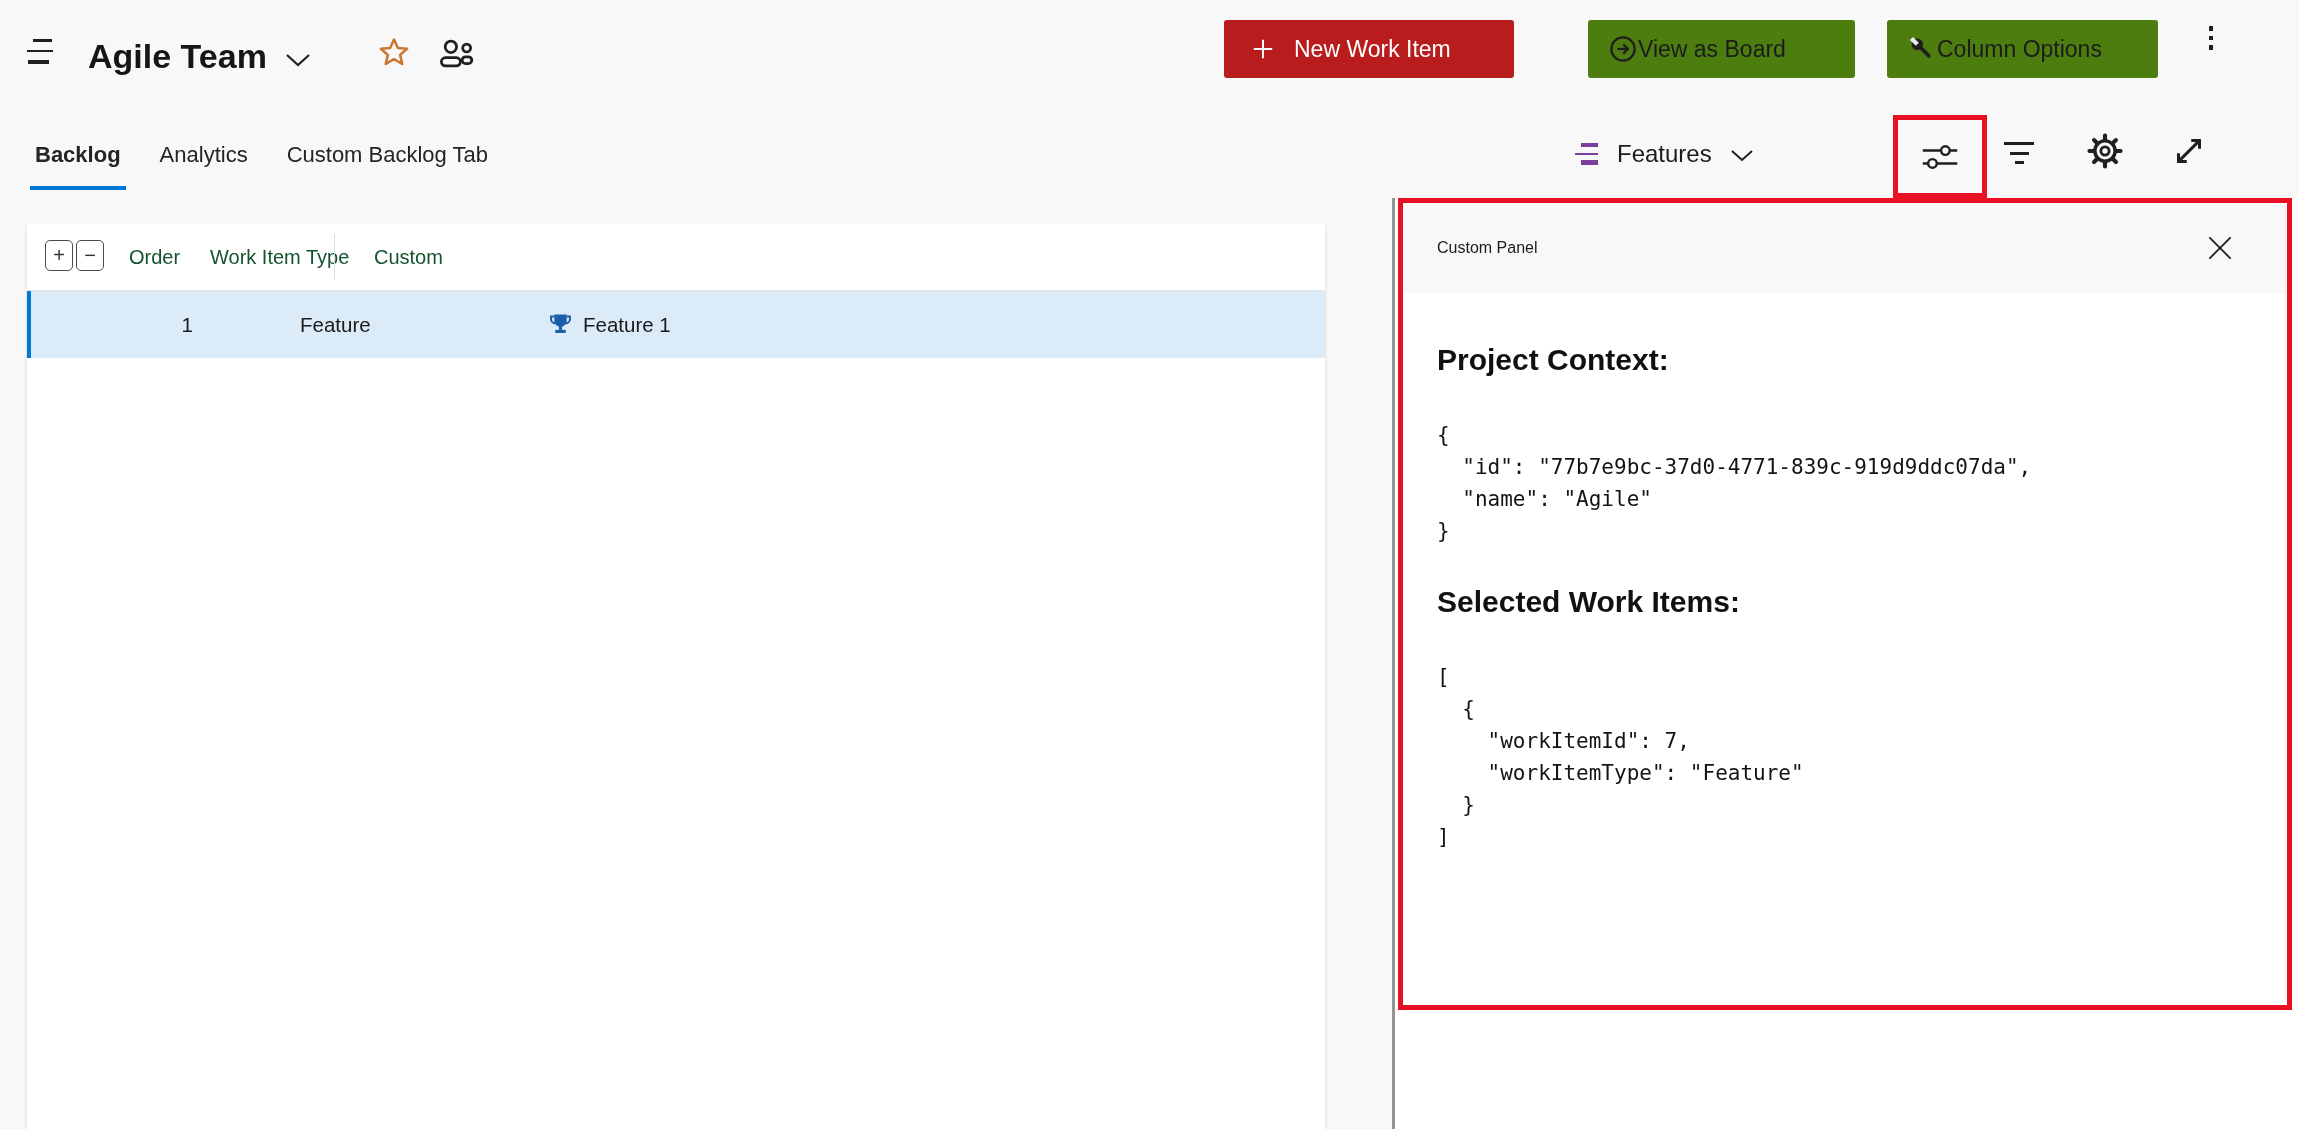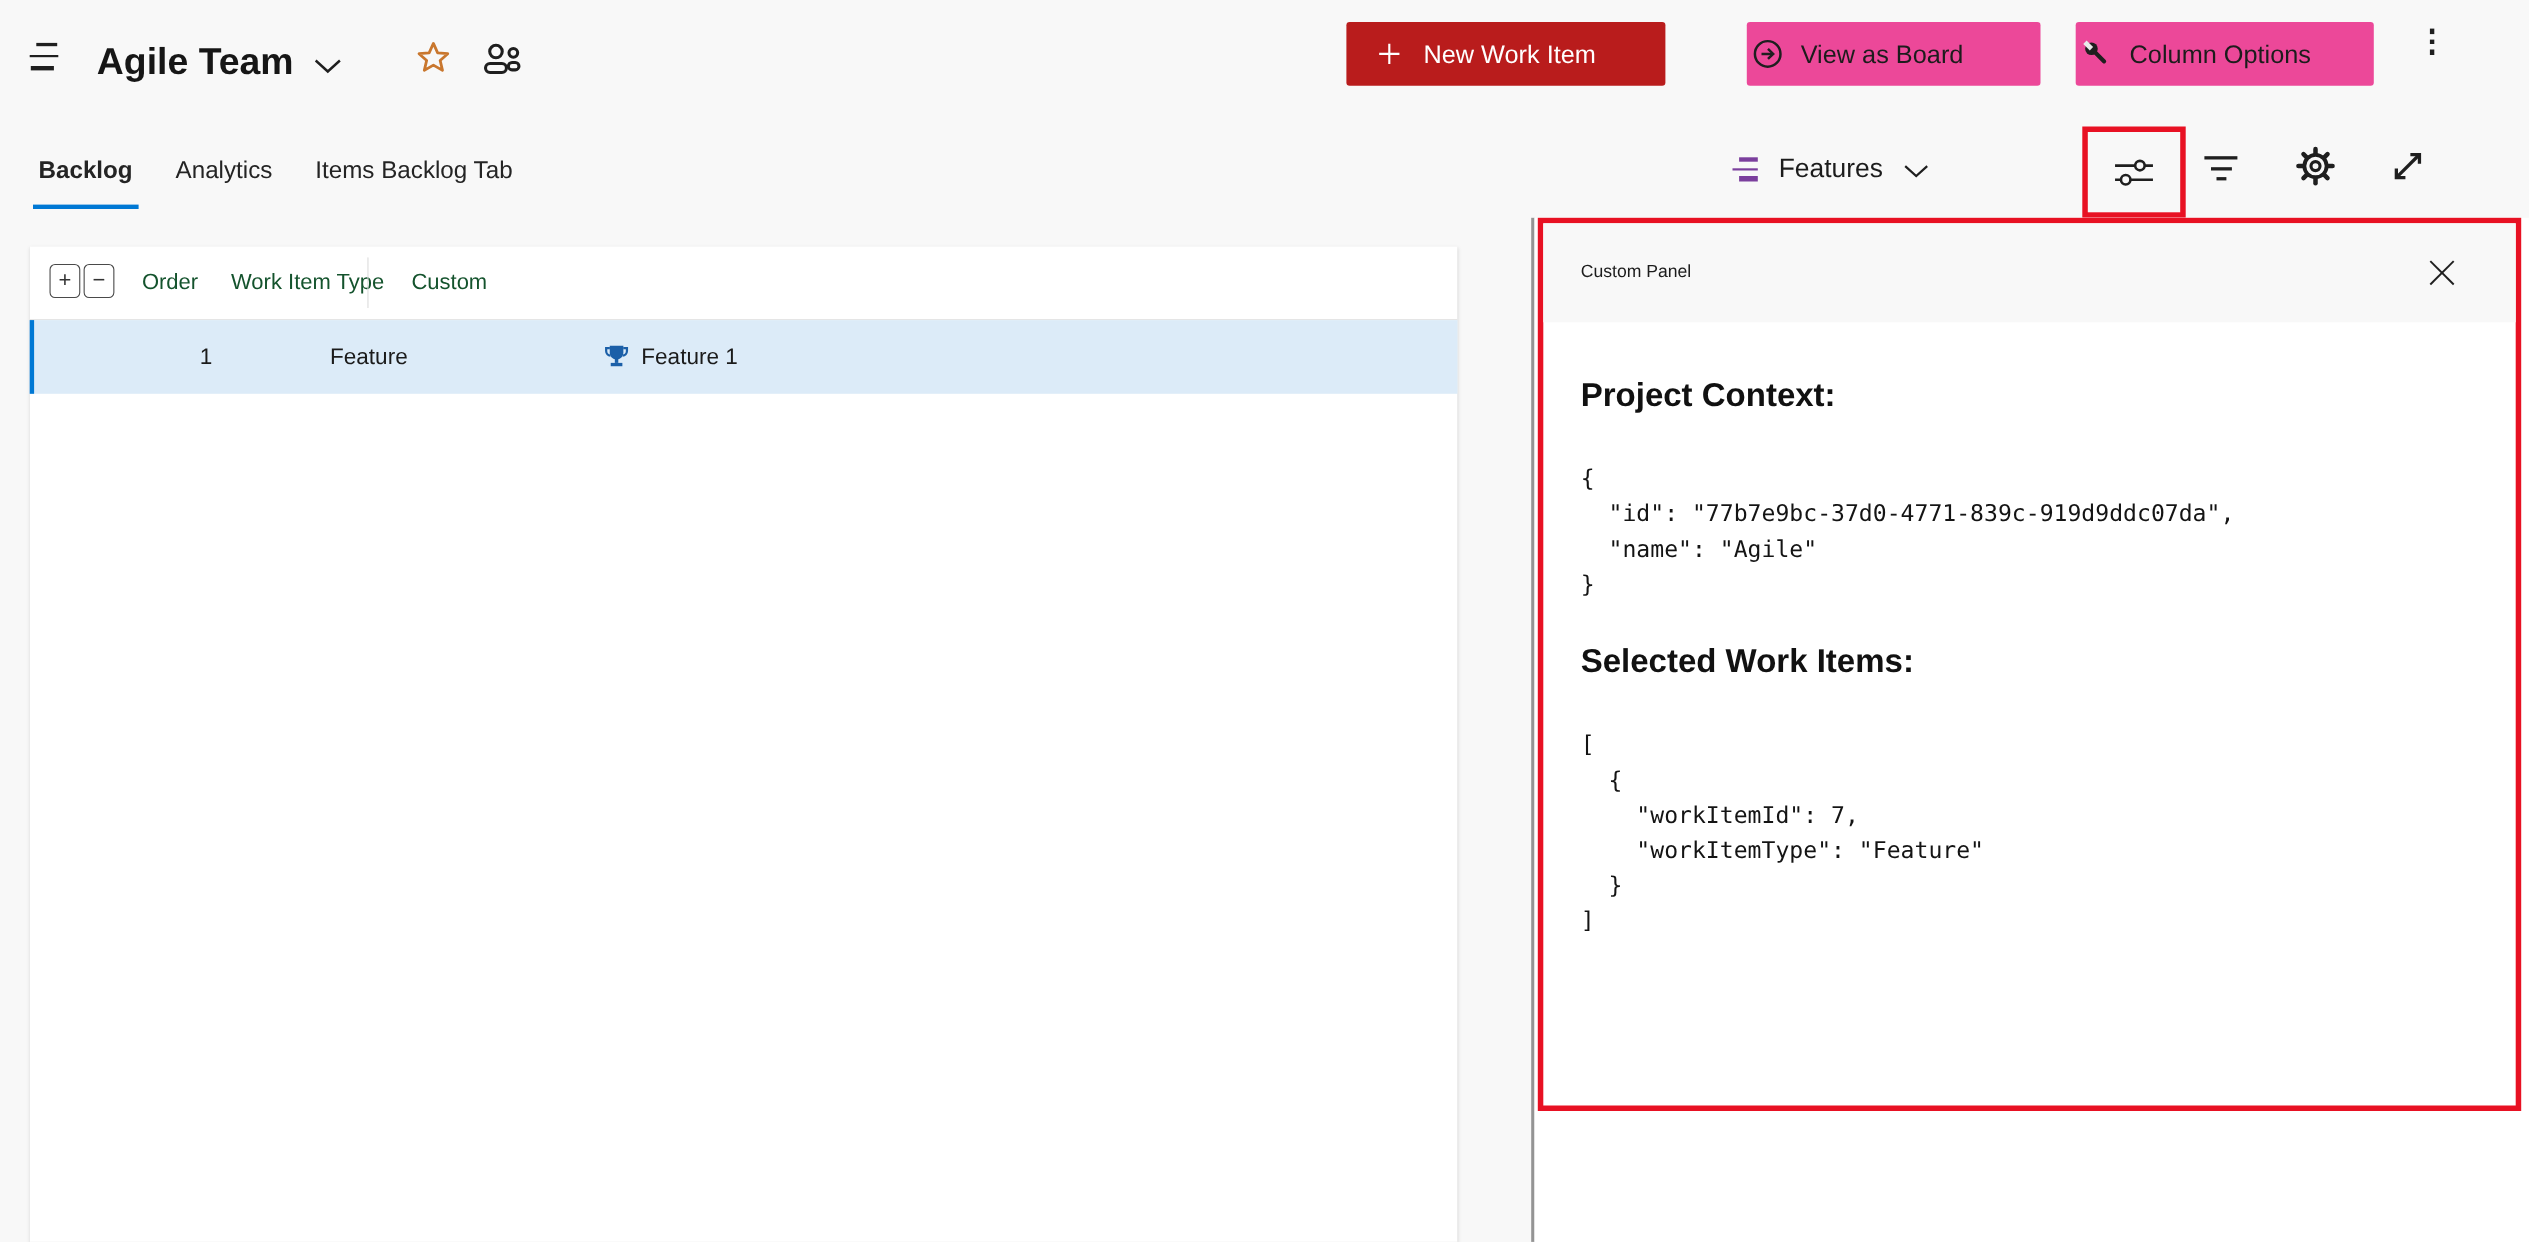--- a/index.html
+++ b/index.html
@@ -13,21 +13,21 @@
   .hamburger .b1{margin-left:6px;width:19px;height:3px;background:#1f1f1f;}
   .hamburger .b2{width:26px;height:2.5px;background:#1f1f1f;}
   .hamburger .b3{margin-left:1px;width:21px;height:4px;background:#1f1f1f;}
   .team-selector{left:88px;top:28px;height:56px;display:flex;align-items:center;gap:18px;}
   .team-selector .team-name{font-size:34px;font-weight:600;color:#161616;}
   .icon-btn{display:flex;align-items:center;justify-content:center;}
   .star-btn{left:374px;top:32px;width:40px;height:40px;}
   .members-btn{left:434px;top:34px;width:44px;height:38px;}
   .btn{height:58px;border-radius:3px;display:flex;align-items:center;font-size:23px;}
   .btn-primary{left:1224px;top:20px;width:290px;background:#b91c1c;color:#fff;gap:18px;padding-left:26px;}
-  .btn-gray{background:#ec4899;color:#1c1c1c;gap:15px;padding-left:4px;}
+  .btn-gray{background:#4d7c0f;color:#1c1c1c;padding-left:20px;}
   .btn-vab{left:1588px;top:20px;width:267px;}
   .btn-co{left:1887px;top:20px;width:271px;}
   .more-btn{left:2195px;top:26px;width:32px;height:52px;flex-direction:column;gap:5px;}
   .more-btn .dot{width:4.5px;height:4.5px;background:#1f1f1f;}
 
   
   .tabs{left:35px;top:130px;display:flex;gap:39px;}
   .tab{position:relative;font-size:22px;color:#242424;padding:12px 0 22px 0;}
   .tab.active{font-weight:600;}
   .tab.active::after{content:"";position:absolute;left:-5px;right:-5px;bottom:0;height:4px;background:#0078d4;}
@@ -152,21 +152,21 @@
 
   <button class="abs btn more-btn">
     <span class="dot"></span>
     <span class="dot"></span>
     <span class="dot"></span>
   </button>
 
   <div class="abs tabs">
     <div class="tab active">Backlog</div>
     <div class="tab">Analytics</div>
-    <div class="tab">Items Backlog Tab</div>
+    <div class="tab">Custom Backlog Tab</div>
   </div>
 
   <button class="abs level-picker">
     <span class="lvl-icon">
       <span class="p1"></span>
         <span class="p2"></span>
         <span class="p3"></span>
     </span>
     <span class="level-label">Features</span>
     <span style="display:flex;margin-top:4px;">

